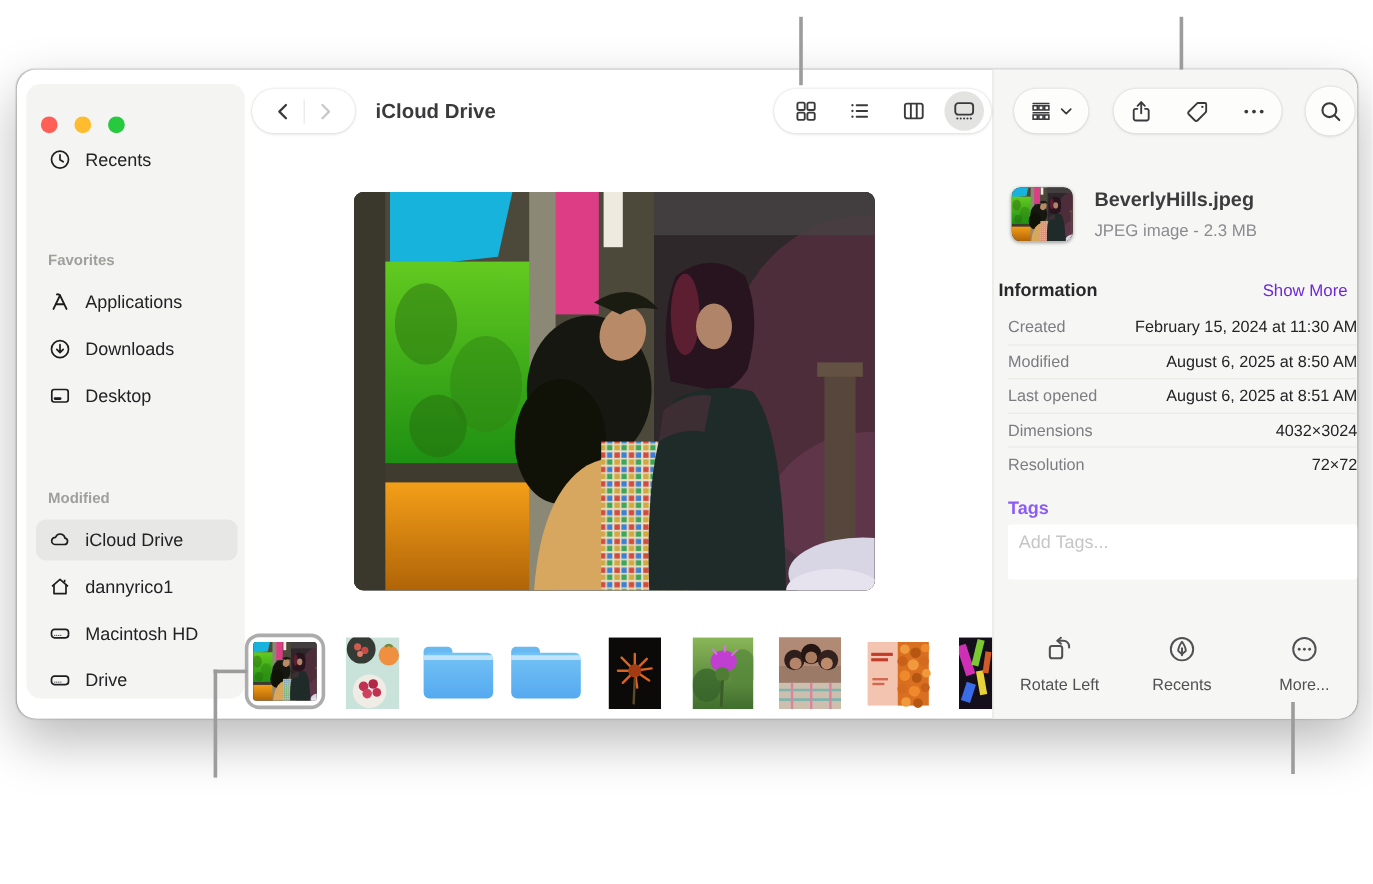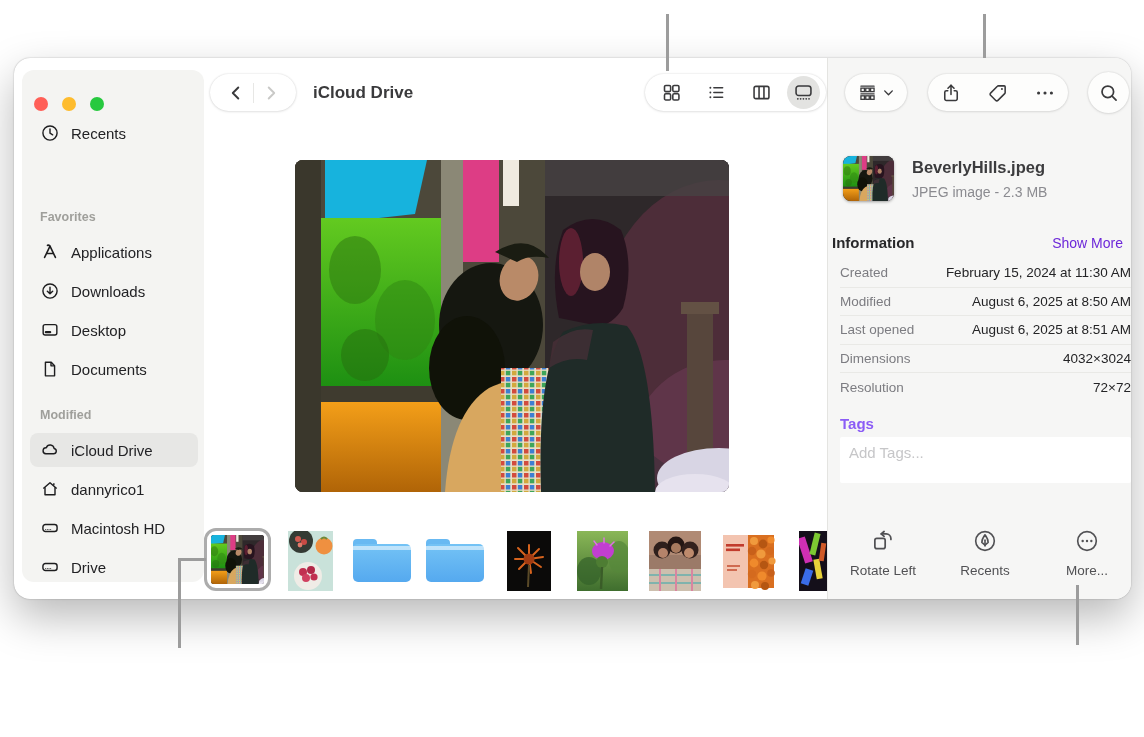--- a/index.html
+++ b/index.html
@@ -192,27 +192,20 @@
         </svg>
       <span>Applications</span>
     </div>
     <div class="side-row" style="top:255px">
       <svg class="ic" width="20" height="20" viewBox="0 0 24 24" fill="none" stroke="#1d1d1f" stroke-width="1.7" stroke-linecap="round">
           <rect x="3.8" y="5.5" width="16.4" height="12.5" rx="2.4"></rect>
           <path d="M7 14.6h5.2" stroke-width="2.6"></path>
         </svg>
       <span>Desktop</span>
     </div>
-    <div class="side-row" style="top:294px">
-      <svg class="ic" width="20" height="20" viewBox="0 0 24 24" fill="none" stroke="#1d1d1f" stroke-width="1.7" stroke-linejoin="round">
-          <path d="M6.5 3.8h7l4 4.2v12.2h-11z"></path>
-          <path d="M13.2 3.8v4.4h4.3"></path>
-        </svg>
-      <span>Documents</span>
-    </div>
 
     <div class="side-label" style="top:350px">Modified</div>
 
     <div class="side-row selected" style="top:375px">
       <svg class="ic" width="20" height="20" viewBox="0 0 24 24" fill="none" stroke="#1d1d1f" stroke-width="1.7" stroke-linejoin="round">
           <path d="M7 16.5h9.3a3.2 3.2 0 0 0 .6-6.35A4.8 4.8 0 0 0 7.6 9.3 3.6 3.6 0 0 0 7 16.5z"></path>
         </svg>
       <span>iCloud Drive</span>
     </div>
     <div class="side-row" style="top:414px">

